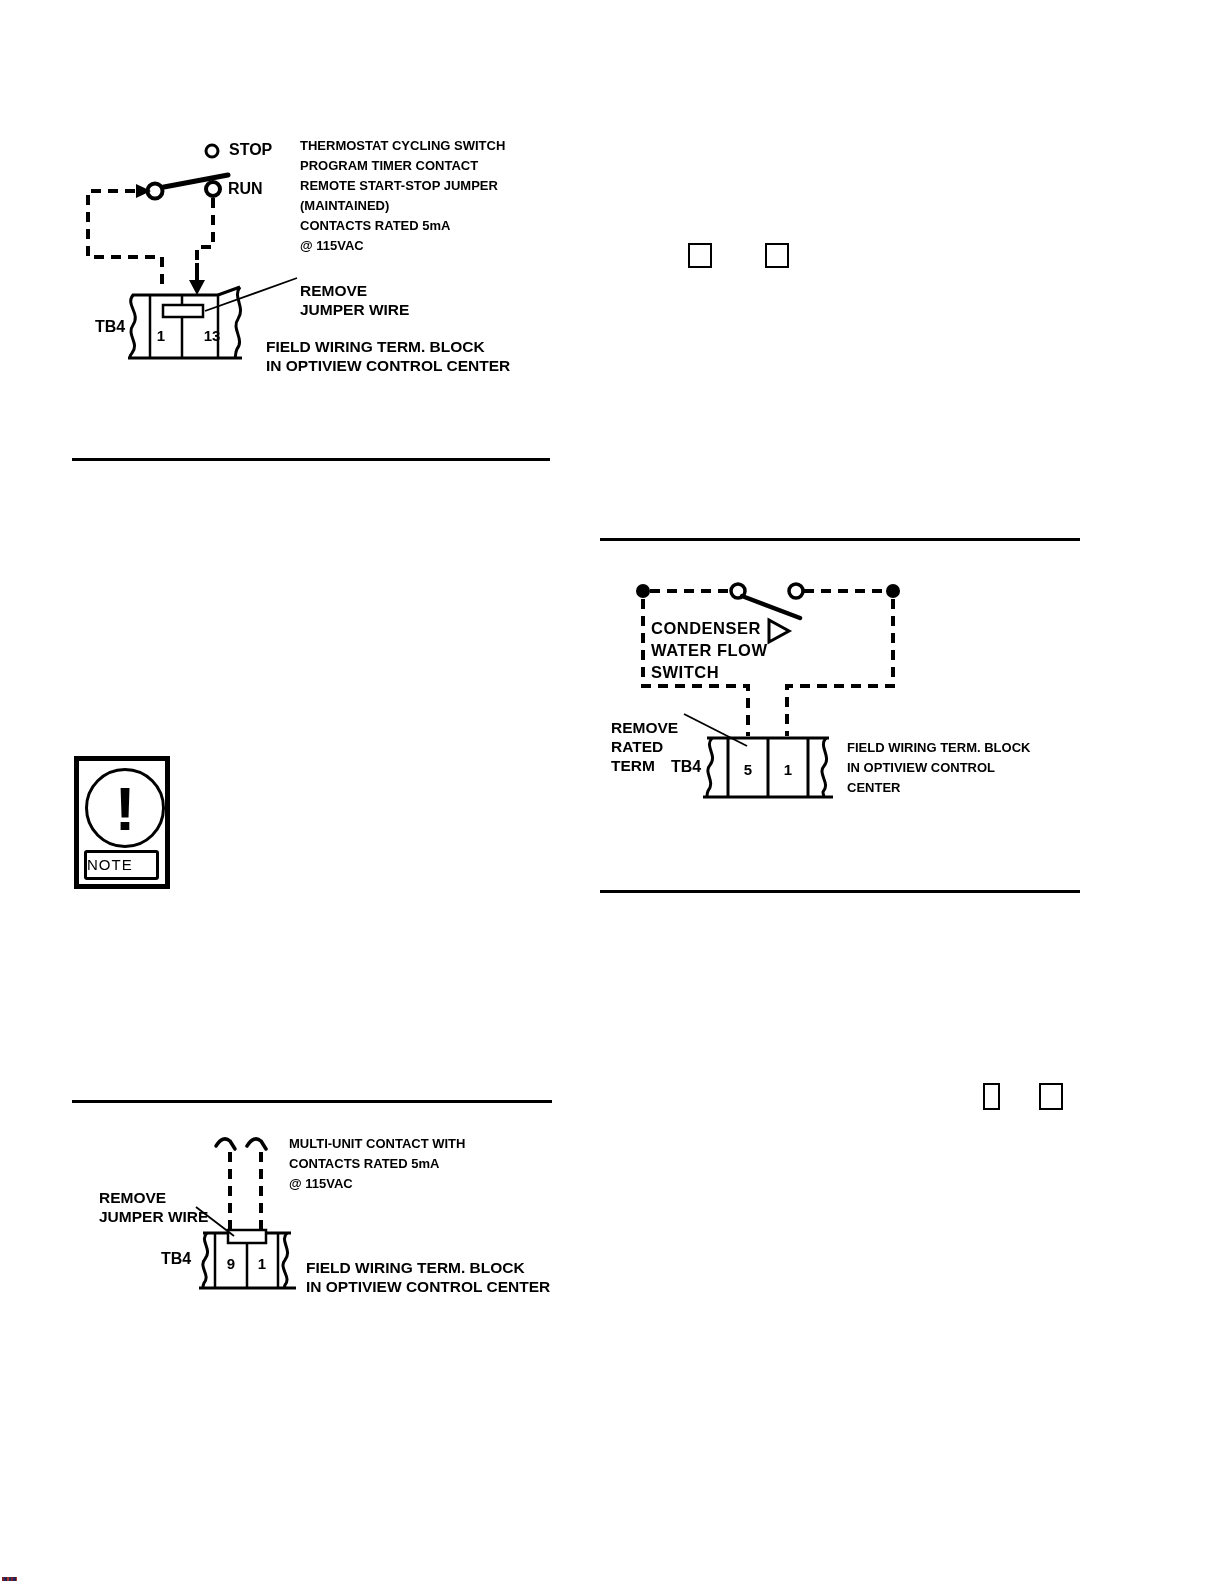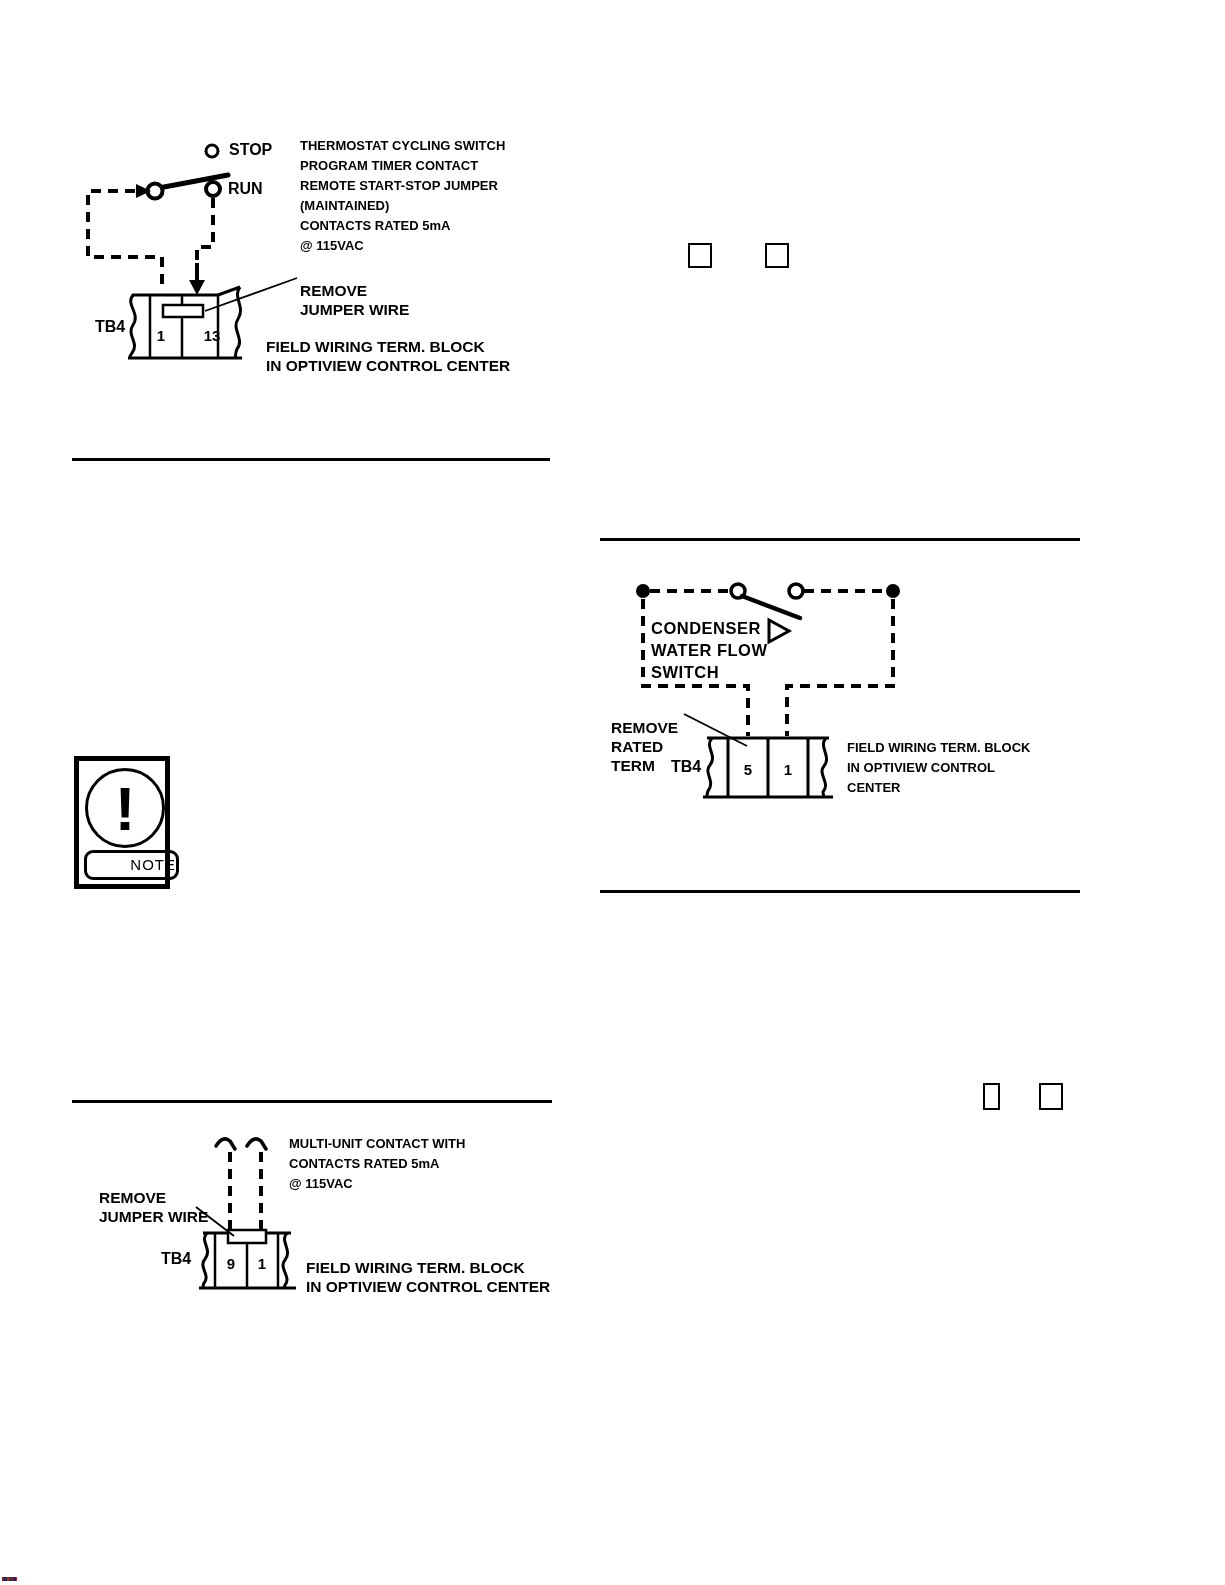--- a/index.html
+++ b/index.html
@@ -13,22 +13,22 @@
   .lines div{white-space:nowrap;}
   .f15{font-size:13px;line-height:20px;}
   .f15t{font-size:15.5px;line-height:19px;margin-top:16px;}
   .f16{font-size:16px;line-height:19px;}
   .term{position:absolute;font-weight:bold;font-size:15px;transform:translateX(-50%);white-space:nowrap;}
   .rule{position:absolute;height:3px;background:#000;}
   .sq{position:absolute;border:2.5px solid #000;background:transparent;}
   .note-box{position:absolute;border:5px solid #000;background:#fff;}
   .note-circle{position:absolute;border:3px solid #000;border-radius:50%;}
   .note-bang{position:absolute;width:100%;text-align:center;font-weight:bold;font-size:62px;line-height:76px;}
-  .note-pill{position:absolute;border:3px solid #000;border-radius:9px;text-align:right;
-             font-size:15px;font-weight:normal;letter-spacing:1px;padding-left:20px;}
+  .note-pill{position:absolute;border:3px solid #000;border-radius:3px;text-align:left;
+             font-size:15px;font-weight:normal;letter-spacing:1px;}
   .scan-strip{position:absolute;background:repeating-linear-gradient(90deg,
       #7a1f24 0 2px,#22236b 2px 4px,#2a2a2a 4px 5px,#a33 5px 7px,#235 7px 9px);}
   svg{position:absolute;overflow:visible;}
 </style>
 </head>
 <body>
 
 <div class="page">
 
   <svg class="abs" style="left:80px;top:135px" width="232" height="240" viewBox="0 0 232 240">

